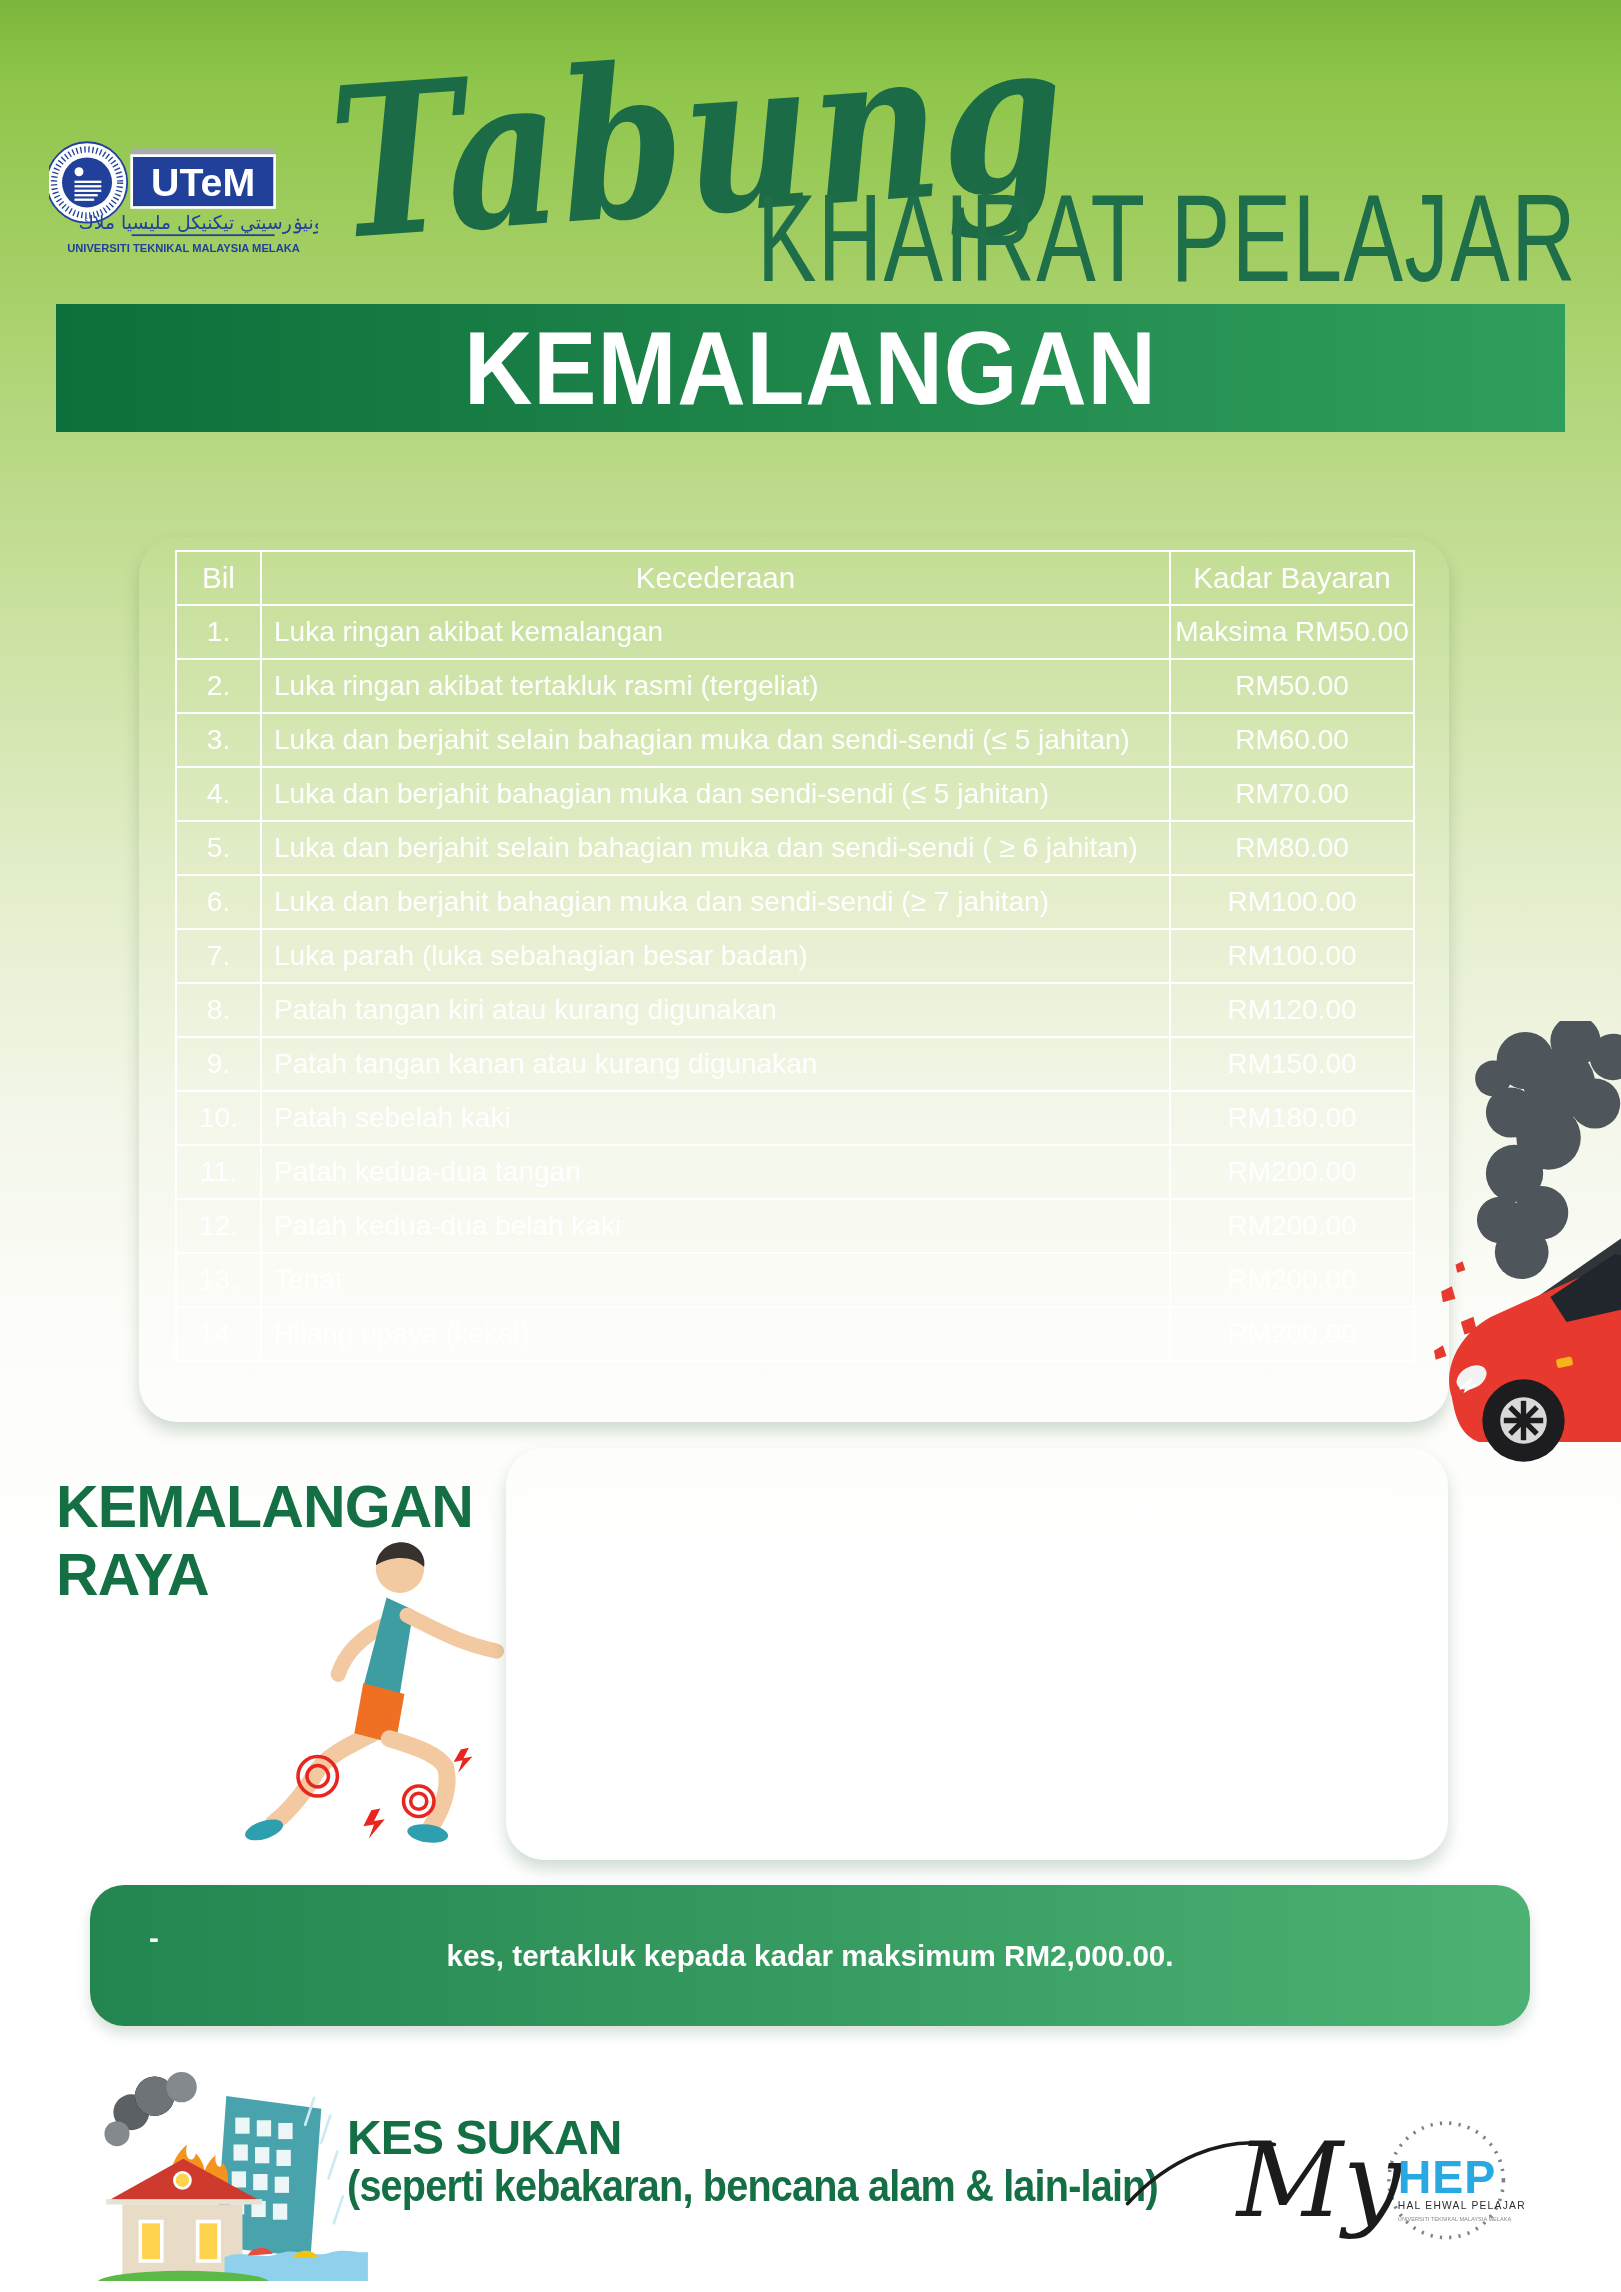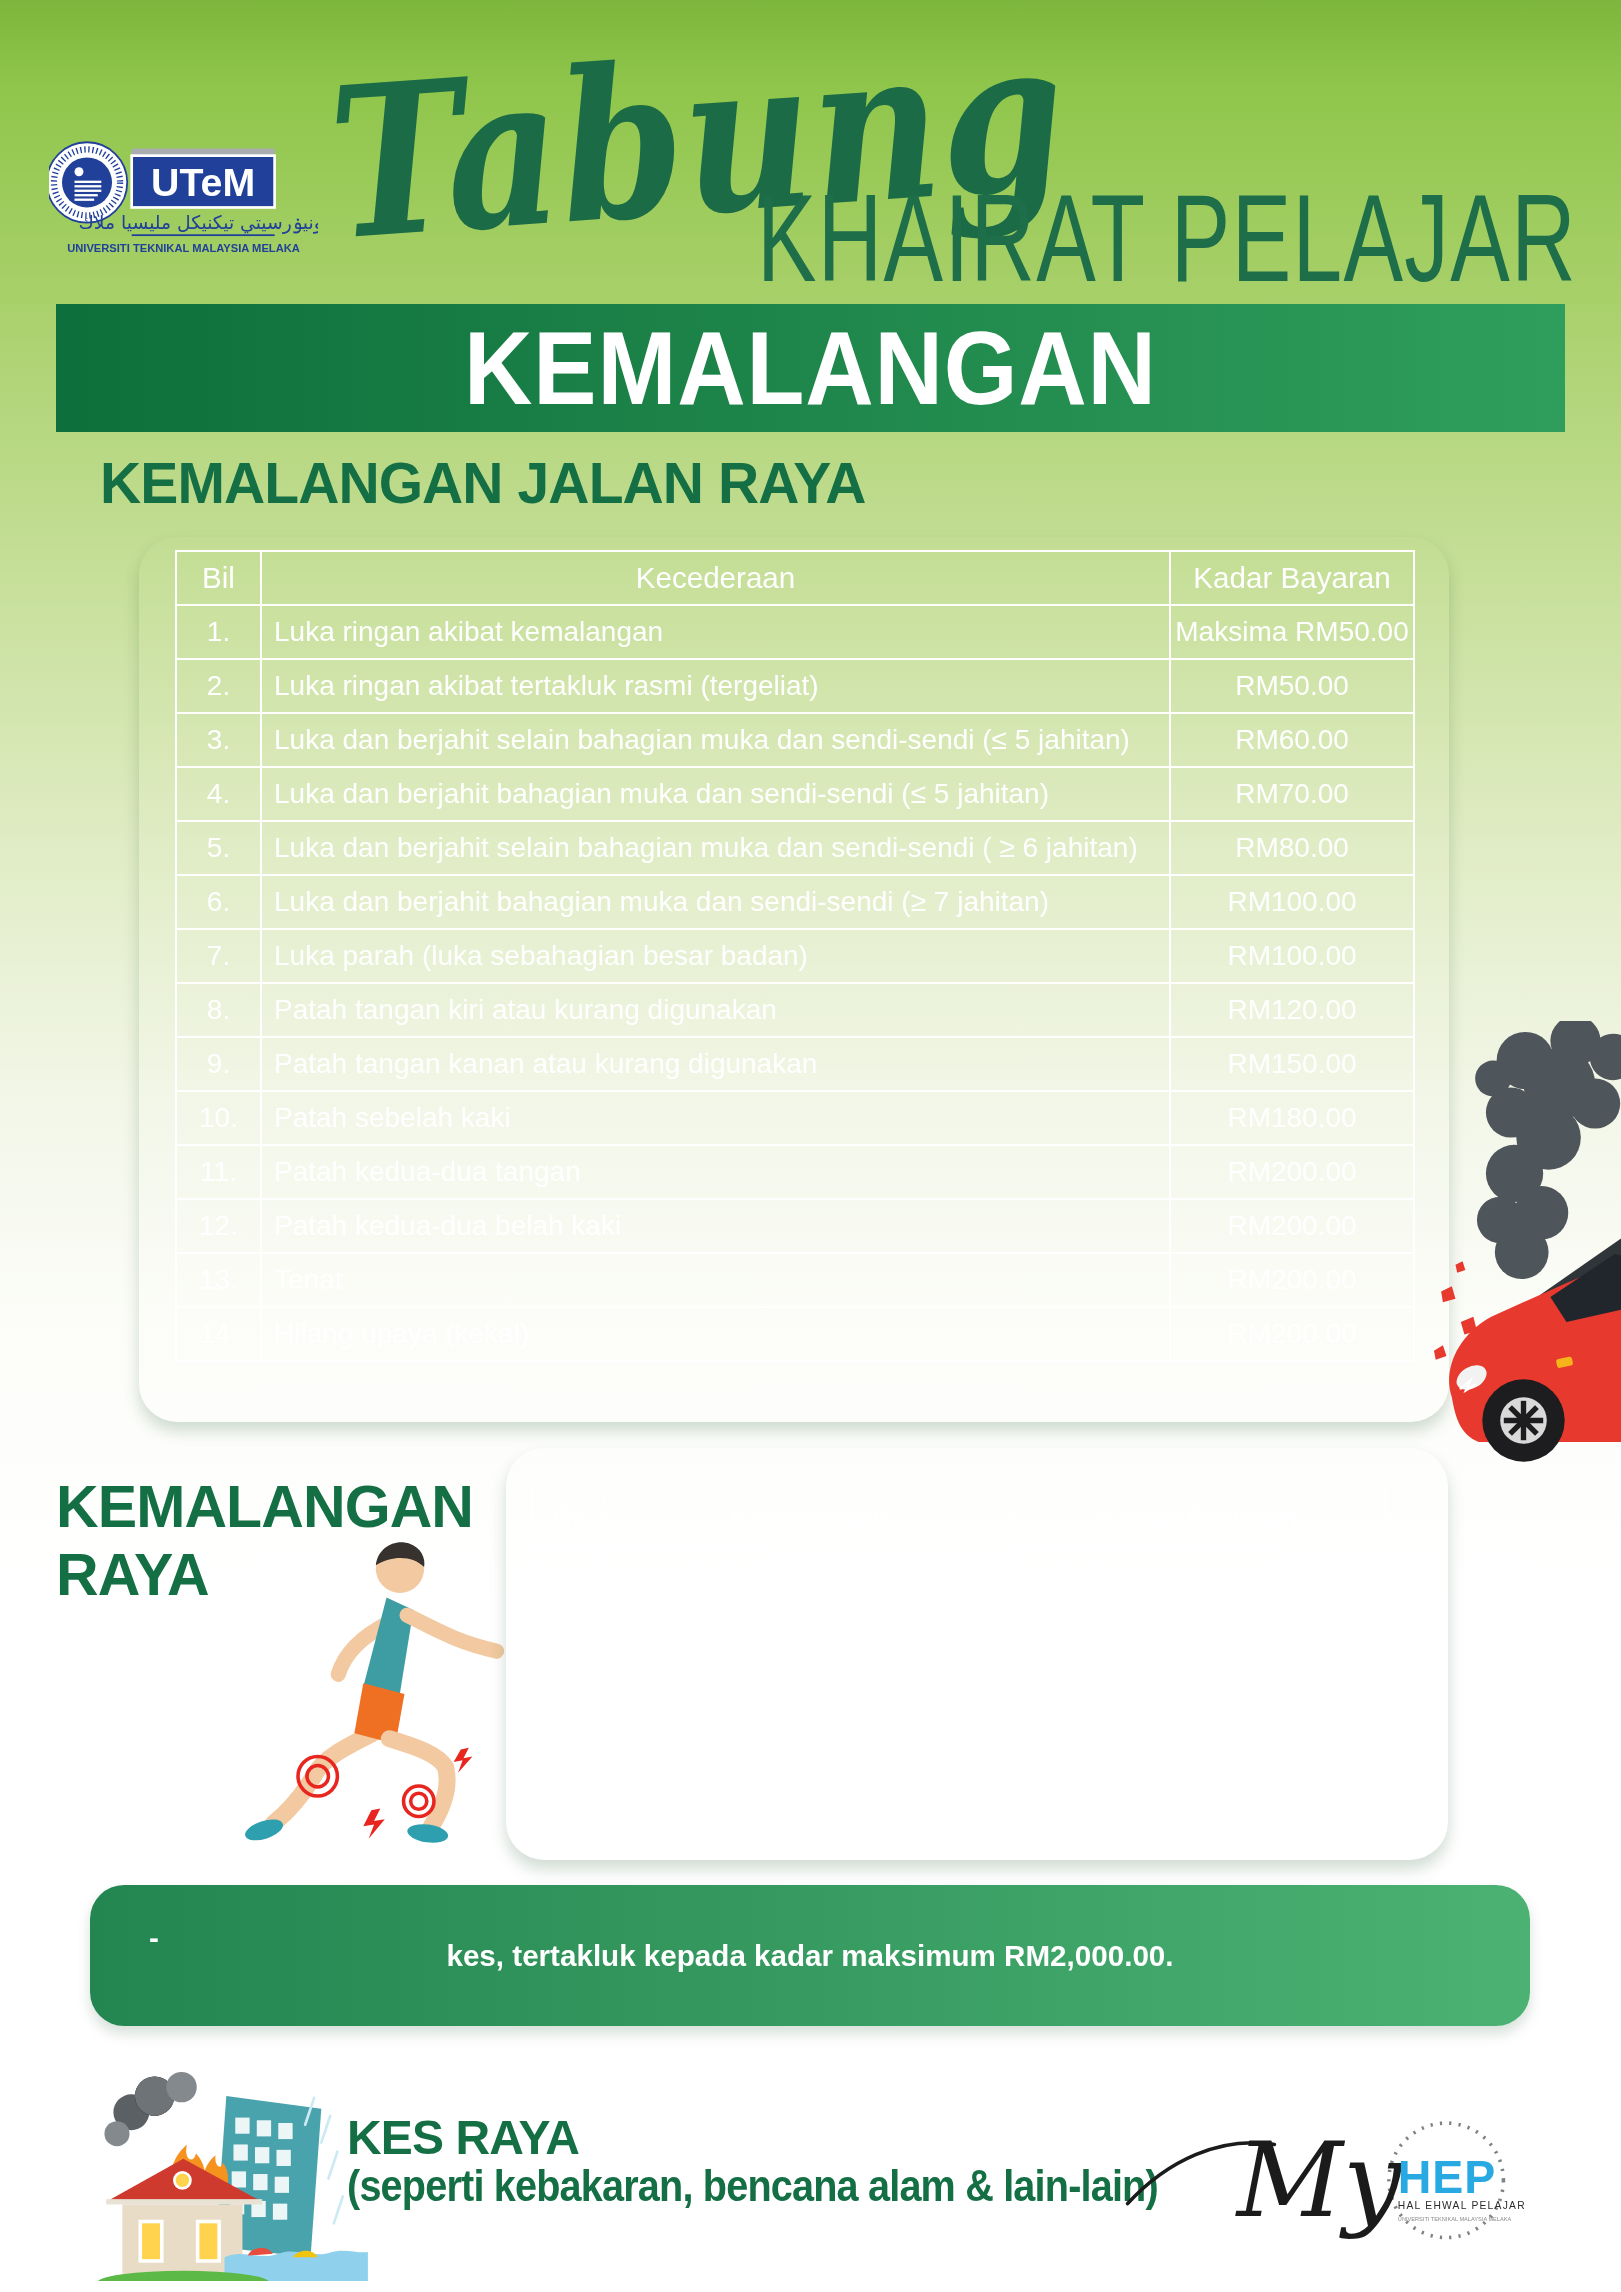--- a/index.html
+++ b/index.html
@@ -112,21 +112,20 @@
     <text x="150" y="130" text-anchor="middle" font-family="Liberation Sans,sans-serif" font-weight="bold" font-size="12.5" fill="#21409a">UNIVERSITI TEKNIKAL MALAYSIA MELAKA</text>
   </svg>
 
   <div class="abs script-title">Tabung</div>
   <div class="abs caps-title">KHAIRAT PELAJAR</div>
 
   <div class="abs banner">
     <div class="banner-text">KEMALANGAN</div>
   </div>
 
-  <div class="abs section-heading h-road">KEMALANGAN JALAN RAYA</div>
 
   <div class="abs card card1">
     <table class="ptable t-road">
       <colgroup>
           <col class="c-bil">
           <col class="c-kec">
           <col class="c-kadar">
         </colgroup>
       <thead>
         <tr>
@@ -378,21 +377,21 @@
     </g>
 
     <g>
       <path d="M150,208 C170,198 190,212 210,204 C230,196 250,210 270,202 C285,198 300,204 310,202 L310,240 L150,240 Z" fill="#8fd0ec"></path>
       <path d="M176,206 C180,196 198,194 204,204 Z" fill="#e74c3c"></path>
       <path d="M226,208 C232,198 250,198 254,208 Z" fill="#f1c40f"></path>
     </g>
     <ellipse cx="104" cy="236" rx="96" ry="13" fill="#5cb948"></ellipse>
   </svg>
 
-  <div class="abs section-heading kes-heading">KES RAYA</div>
+  <div class="abs section-heading kes-heading">KES SUKAN</div>
   <div class="abs kes-sub">(seperti kebakaran, bencana alam &amp; lain-lain)</div>
 
   <svg class="abs illu" style="left:1122px;top:2098px;" width="430" height="170" viewBox="0 0 480 190">
     <circle cx="362" cy="92" r="64" fill="none" stroke="#7d8287" stroke-width="4" stroke-dasharray="2.5,8"></circle>
     <path d="M6,118 C50,70 110,42 170,52" stroke="#1b1b1b" stroke-width="4" fill="none" stroke-linecap="round"></path>
     <text x="128" y="132" font-family="DejaVu Serif,serif" font-style="italic" font-size="116" fill="#1b1b1b">My</text>
     <text x="308" y="106" font-family="Liberation Sans,sans-serif" font-weight="bold" font-size="52" letter-spacing="1" fill="#29a9e1">HEP</text>
     <text x="308" y="124" font-family="Liberation Sans,sans-serif" font-size="11.5" letter-spacing="1.4" fill="#2b2b2b">HAL EHWAL PELAJAR</text>
     <text x="308" y="137" font-family="Liberation Sans,sans-serif" font-size="6.3" fill="#8a8a8a">UNIVERSITI TEKNIKAL MALAYSIA MELAKA</text>
   </svg>

